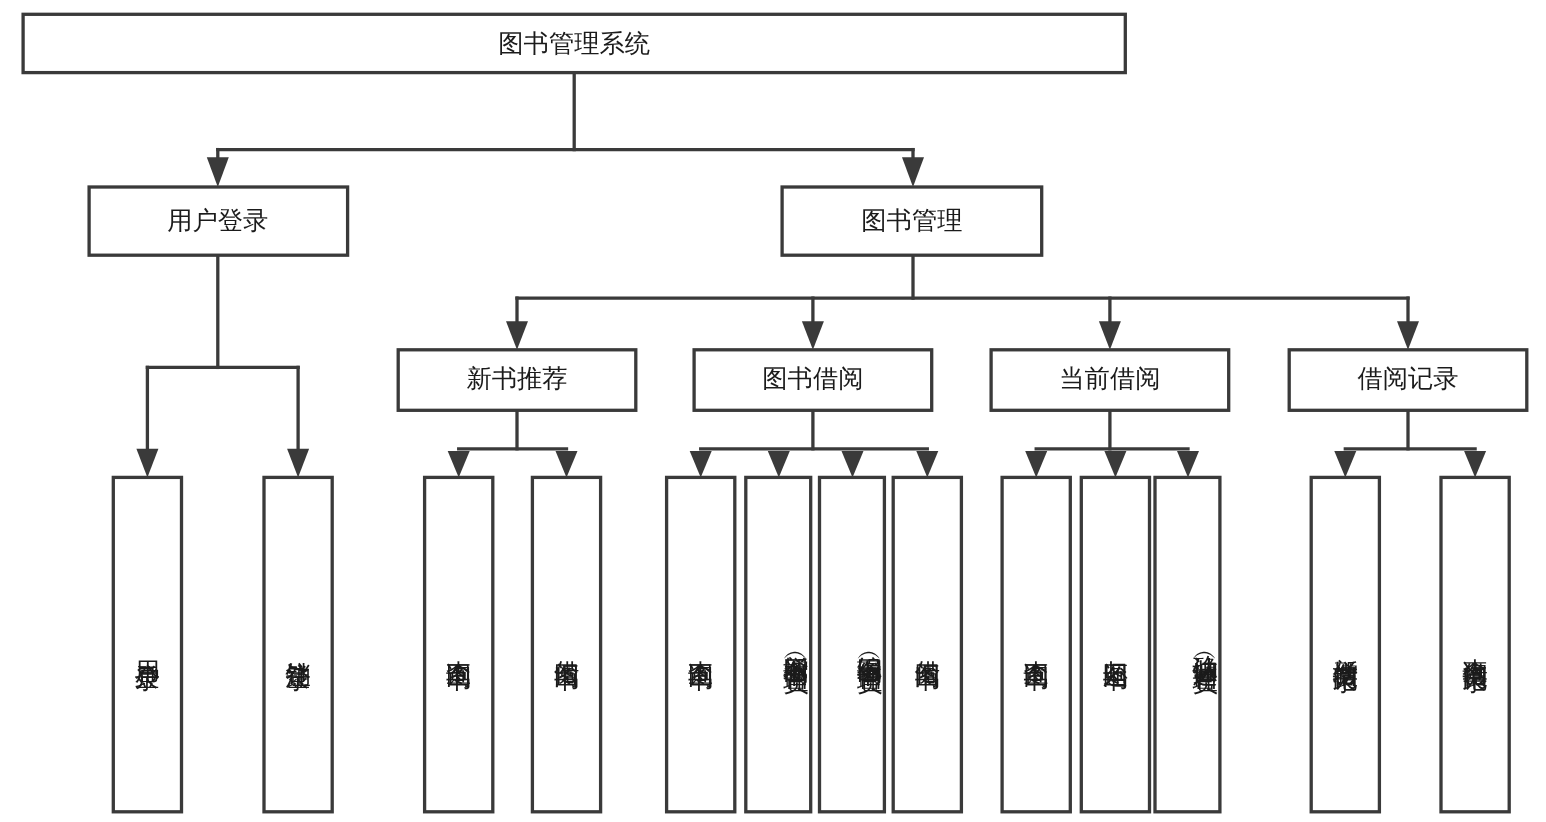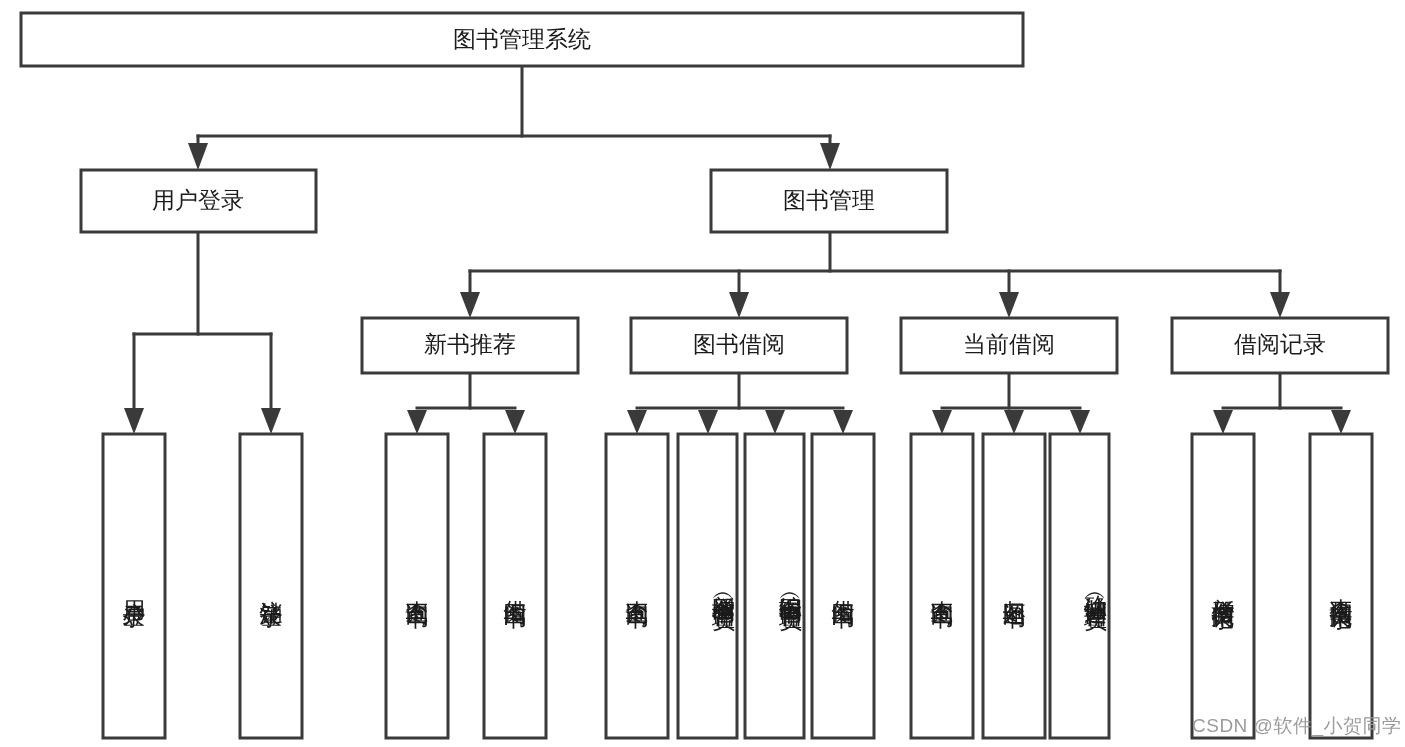--- a/index.html
+++ b/index.html
@@ -197,15 +197,14 @@
   <div class="leaf-label-wrap" style="left:606px; top:434px; width:62px; height:304px;">查询图书</div>
   <div class="leaf-label-wrap" style="left:678px; top:434px; width:59px; height:304px; align-items:flex-start;">新增图书（管理员）</div>
   <div class="leaf-label-wrap" style="left:745px; top:434px; width:59px; height:304px; align-items:flex-start;">编辑图书（管理员）</div>
   <div class="leaf-label-wrap" style="left:812px; top:434px; width:62px; height:304px;">借阅图书</div>
   <div class="leaf-label-wrap" style="left:911px; top:434px; width:62px; height:304px;">查询图书</div>
   <div class="leaf-label-wrap" style="left:983px; top:434px; width:62px; height:304px;">归还图书</div>
   <div class="leaf-label-wrap" style="left:1050px; top:434px; width:59px; height:304px; align-items:flex-start;">确认归还（管理员）</div>
   <div class="leaf-label-wrap" style="left:1192px; top:434px; width:62px; height:304px;">新增借阅记录</div>
   <div class="leaf-label-wrap" style="left:1310px; top:434px; width:62px; height:304px;">查询借阅记录</div>
 
-  <div class="watermark" style="left:1192px; top:713px;">CSDN @软件_小贺同学</div>
 
 </div>
 
 </body></html>

